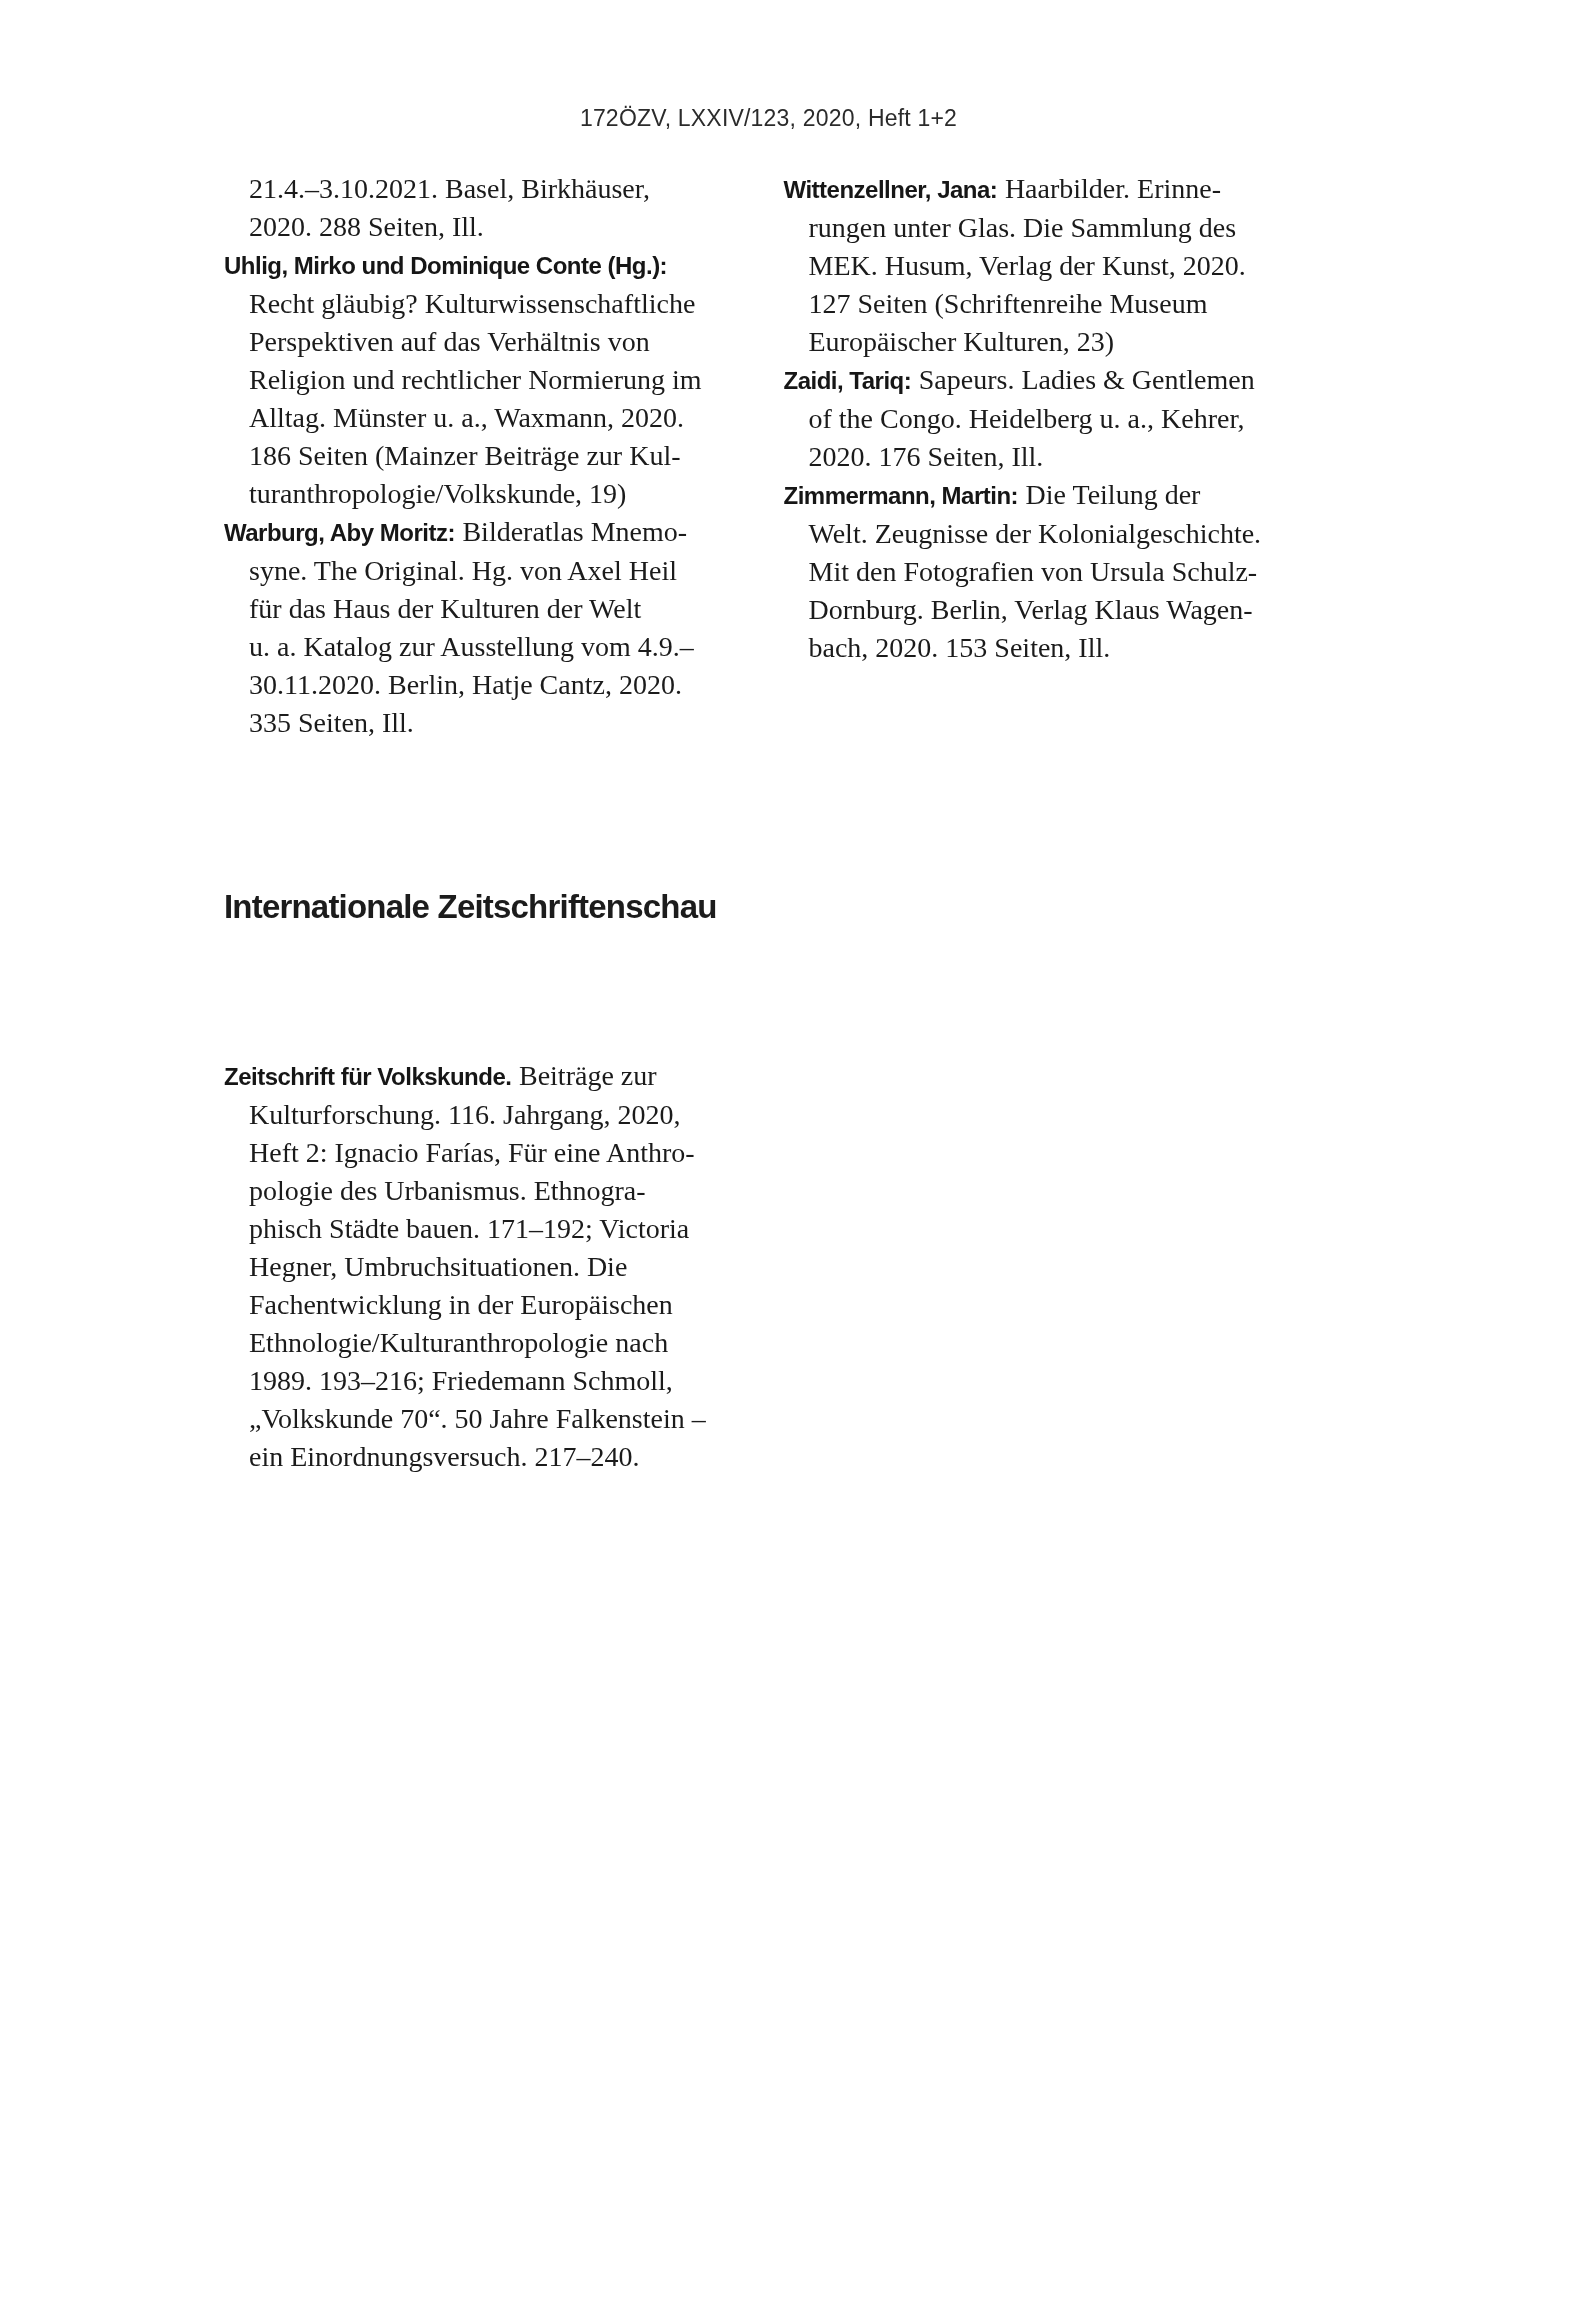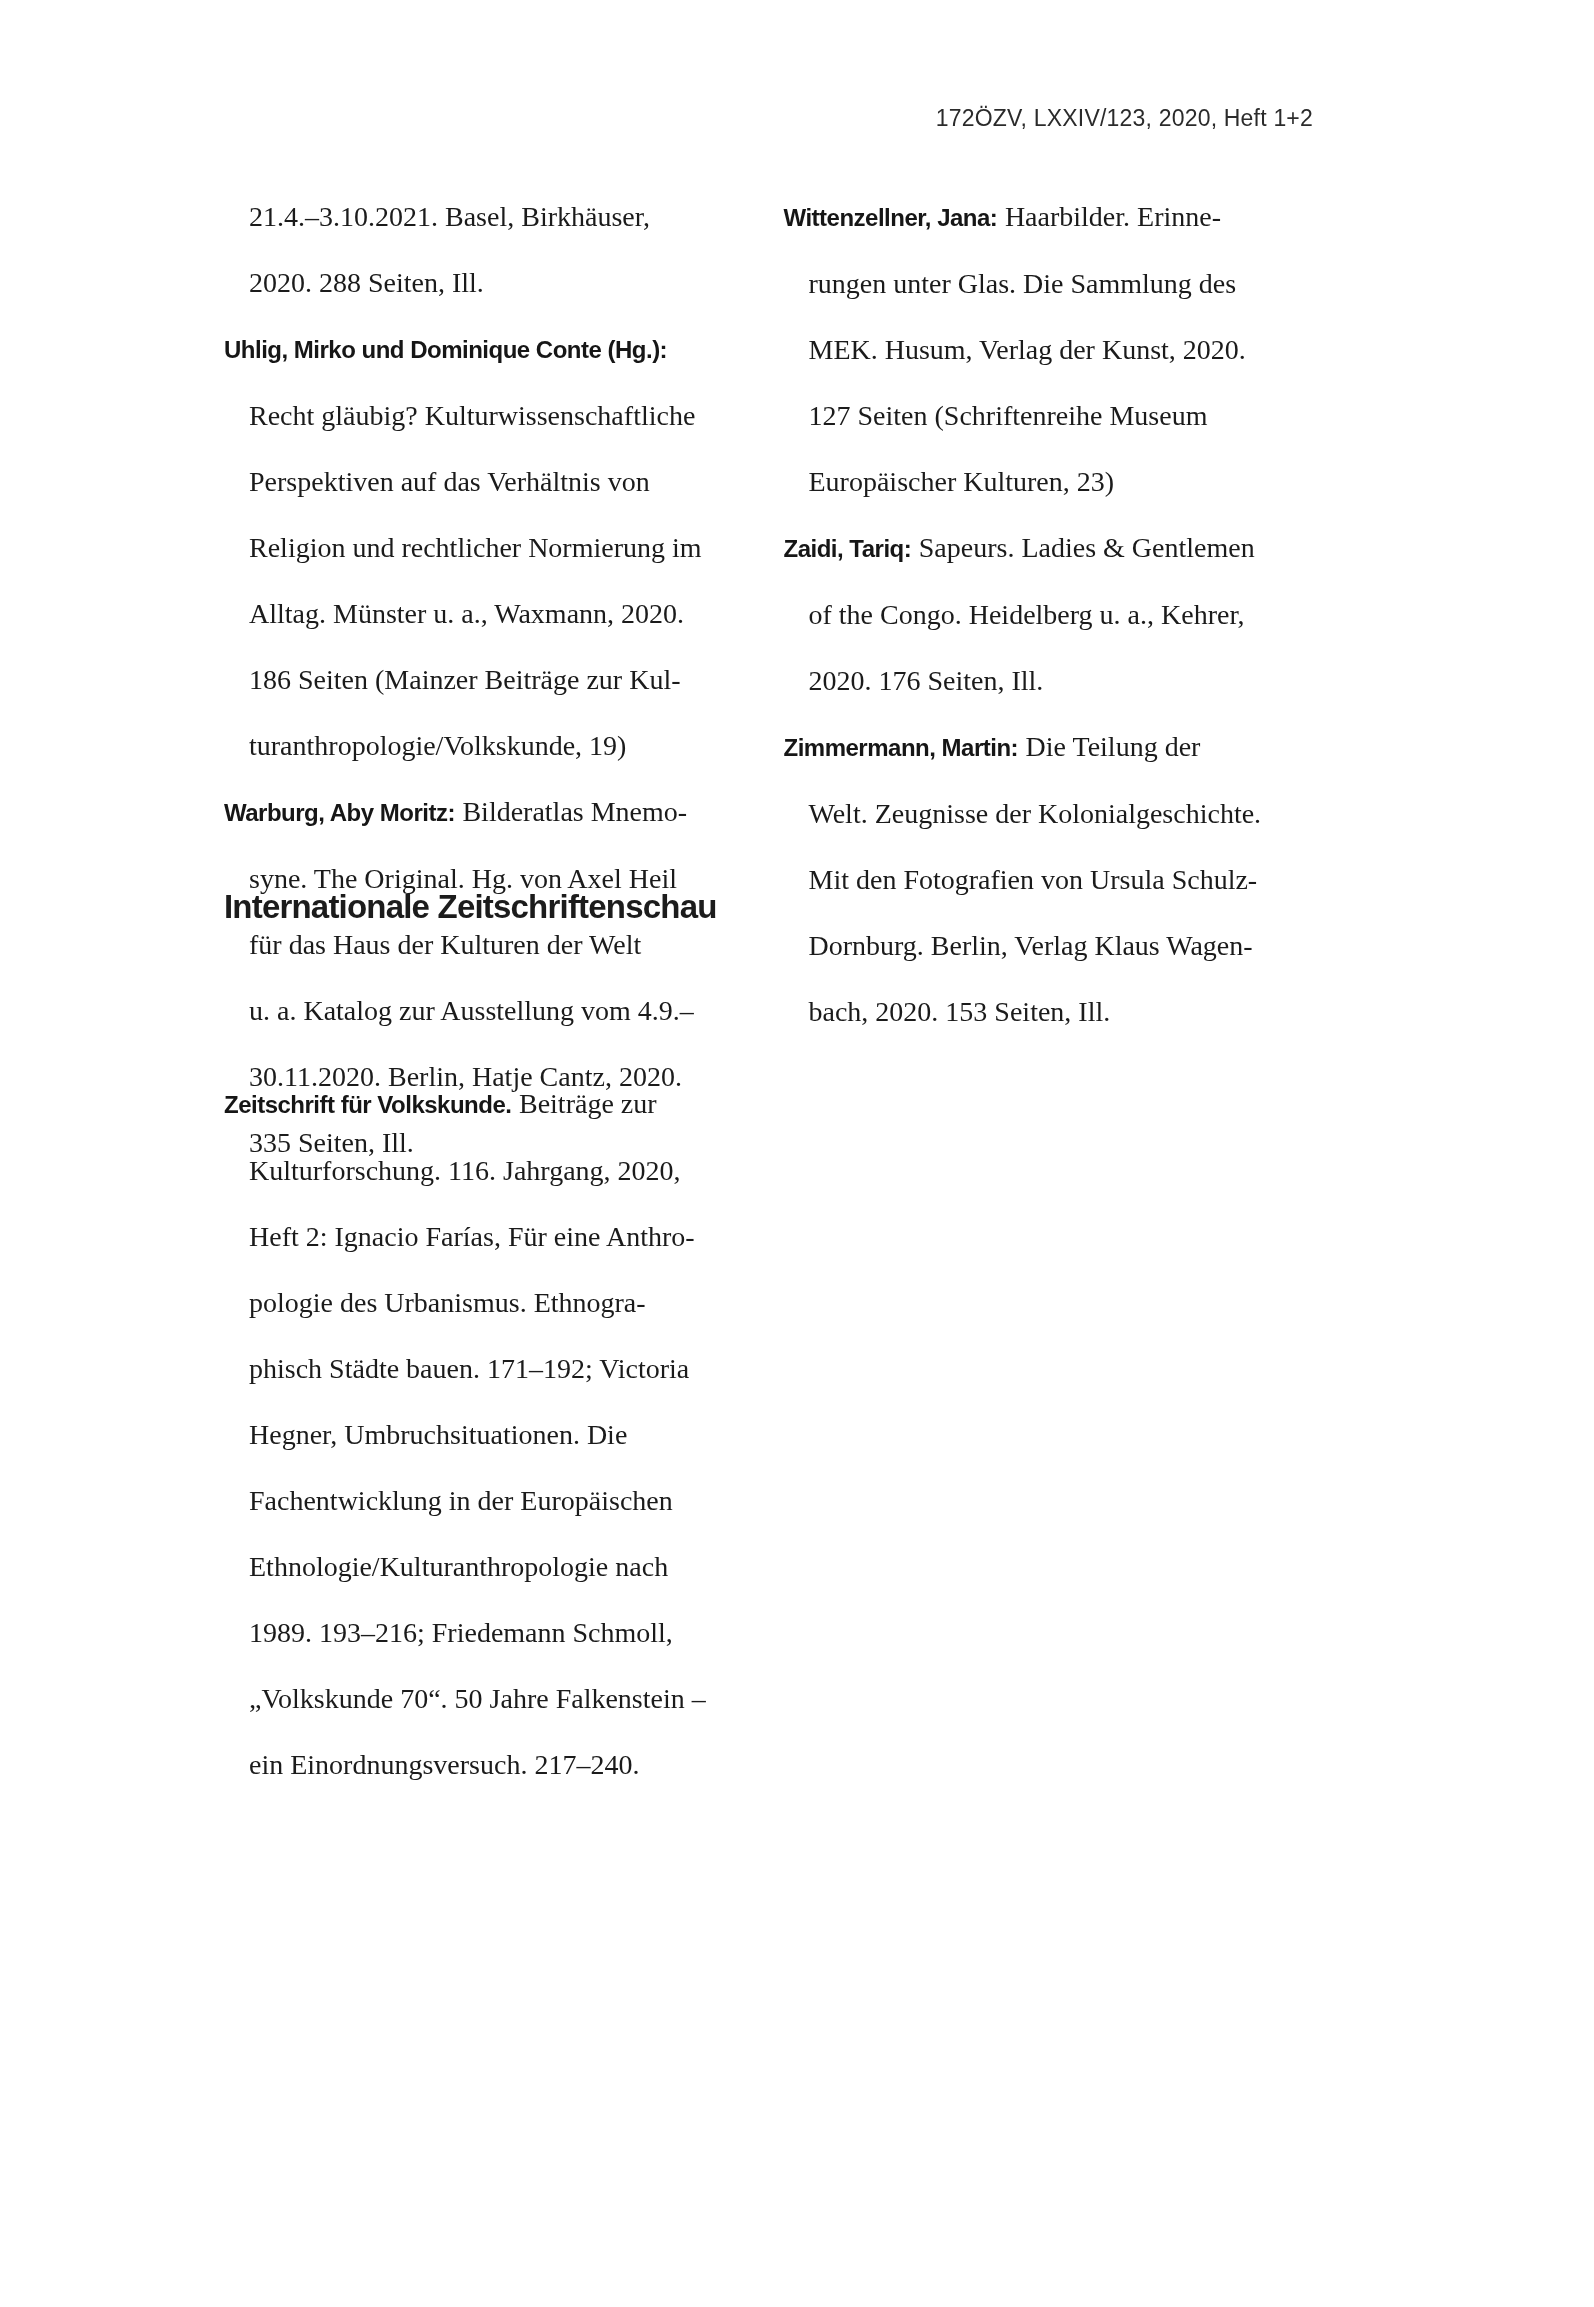--- a/index.html
+++ b/index.html
@@ -11,42 +11,42 @@
     font-family: "Liberation Serif", serif;
     color: #1b1b1b;
     overflow: hidden;
   }
   .header-row {
     position: absolute;
     top: 105px;
     left: 224px;
     width: 1089px;
     display: flex;
-    justify-content: flex-end;
+    justify-content: center;
     align-items: baseline;
     font-family: "Liberation Sans", sans-serif;
     font-size: 23px;
     letter-spacing: 0.2px;
     color: #2b2b2b;
   }
   .columns {
     position: absolute;
     top: 170px;
     left: 224px;
     width: 1099px;
     display: flex;
     gap: 21.5px;
   }
   .col { width: 538px; }
   .entry {
     margin: 0;
     font-size: 28px;
     line-height: 38px;
   }
-  .line { display: block; white-space: nowrap; margin-top: 28px; }
+  .line { display: block; white-space: nowrap; }
   .line.indent { padding-left: 25px; }
   .author {
     font-family: "Liberation Sans", sans-serif;
     font-weight: 700;
     font-size: 24px;
     letter-spacing: -0.5px;
     color: #161616;
   }
   .after { margin-left: 0.27em; }
   .section-heading {

